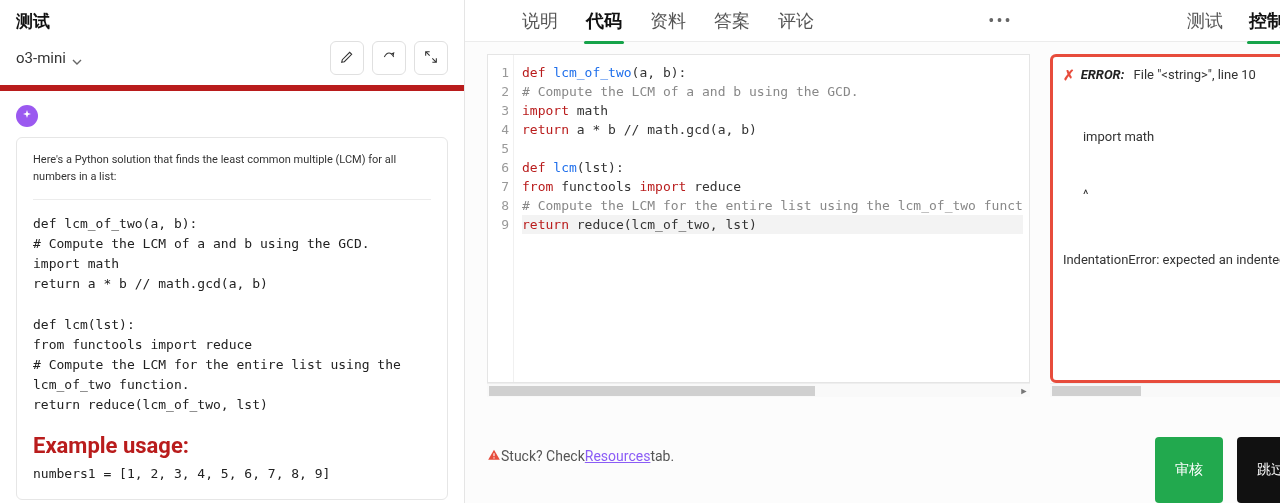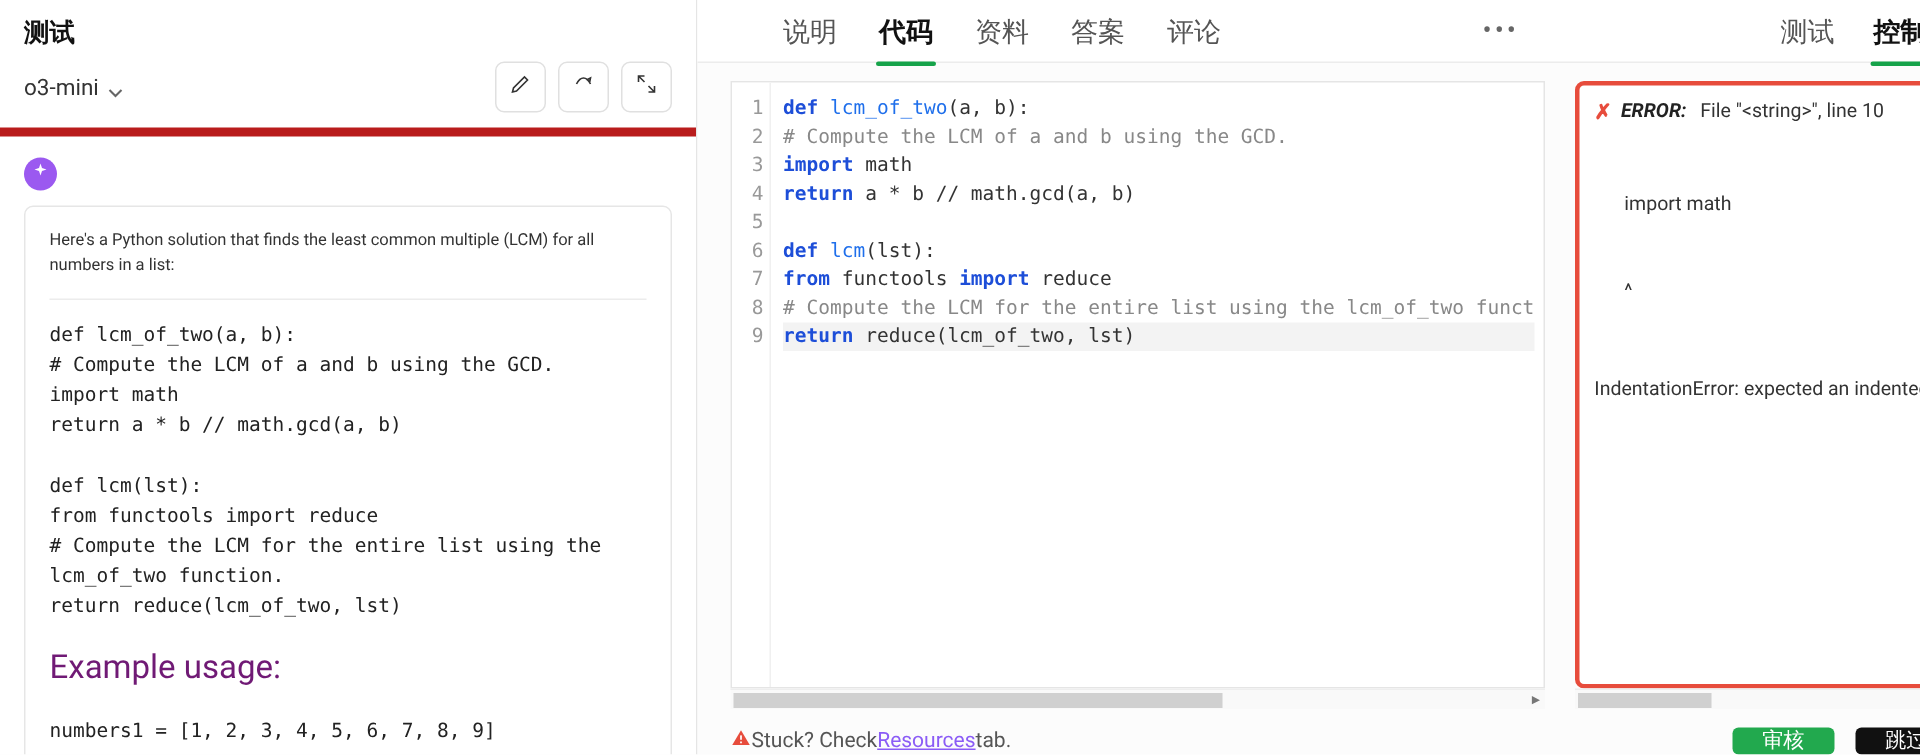--- a/index.html
+++ b/index.html
@@ -43,21 +43,21 @@
   .avatar svg { width: 12px; height: 12px; fill: #fff; }
   .card {
     border: 1px solid #e6e6e6; border-radius: 6px; padding: 14px 16px; background: #fff;
   }
   .intro { font-size: 11px; line-height: 1.5; color: #333; }
   .hr { height: 1px; background: #ececec; margin: 14px 0; }
   .codeblk {
     font-family: ui-monospace, SFMono-Regular, Menlo, Consolas, monospace;
     font-size: 13px; line-height: 1.55; white-space: pre-wrap; color: #222;
   }
-  .h2 { font-size: 22px; font-weight: 400; margin: 18px 0 20px; color: #701a75; }
+  .h2 { font-size: 22px; font-weight: 700; margin: 18px 0 6px; color: #b91c1c; }
 
   
   .right { flex: 1; display: flex; flex-direction: column; background: #fcfcfc; position: relative; }
   .tabs {
     display: flex; align-items: center; padding: 0 22px 0 55px; height: 42px; gap: 24px;
     border-bottom: 1px solid #ececec; background: #fff;
   }
   .tab { font-size: 18px; color: #555; padding: 10px 2px; cursor: pointer; position: relative; }
   .tab.active { color: #111; font-weight: 600; }
   .tab.active::after {
@@ -77,21 +77,21 @@
     display: flex; position: relative;
   }
   .gutter {
     width: 26px; text-align: right; color: #999; padding: 8px 4px 0 0;
     user-select: none; background: #fff; border-right: 1px solid #f0f0f0;
   }
   .gutter div { height: 19px; line-height: 19px; }
   .codelines { flex: 1; padding: 8px 6px 0 8px; white-space: pre; overflow: hidden; position: relative; }
   .codelines .line { height: 19px; line-height: 19px; }
   .line.current { background: #f3f3f3; }
-  .kw { color: #1d4ed8; font-weight: bold; }
+  .kw { color: #b91c1c; }
   .fn { color: #1f6feb; }
   .com { color: #888; font-style: normal; }
   .hscroll {
     height: 14px; border-top: 1px solid #eee; position: relative; background: #f9f9f9;
   }
   .hscroll .thumb {
     position: absolute; left: 2px; top: 2px; height: 10px; width: 60%; background: #d0d0d0;
   }
   .hscroll-arrow-l, .hscroll-arrow-r {
     position: absolute; top: 0; bottom: 0; width: 12px; display: flex; align-items: center; justify-content: center;
@@ -119,21 +119,21 @@
 
   .bottombar {
     display: flex; align-items: center; justify-content: space-between;
     padding: 12px 22px 0 22px;
   }
   .stuck { font-size: 14px; color: #555; display: inline-flex; align-items: center; gap: 0; }
   .stuck a { color: #8b5cf6; text-decoration: underline; cursor: pointer; }
   .warn-ico { color: #e74c3c; }
   .btns-right { display: flex; gap: 14px; }
   .btn {
-    padding: 0 20px; font-size: 14px; border-radius: 4px; border: none; cursor: pointer;
+    padding: 24px 20px; font-size: 14px; border-radius: 4px; border: none; cursor: pointer; margin-top: 28px;
   }
   .btn-green { background: #22a94e; color: #fff; }
   .btn-black { background: #111; color: #fff; }
 </style>
 </head>
 <body>
 
 <div class="app">
 
   <div class="left">

